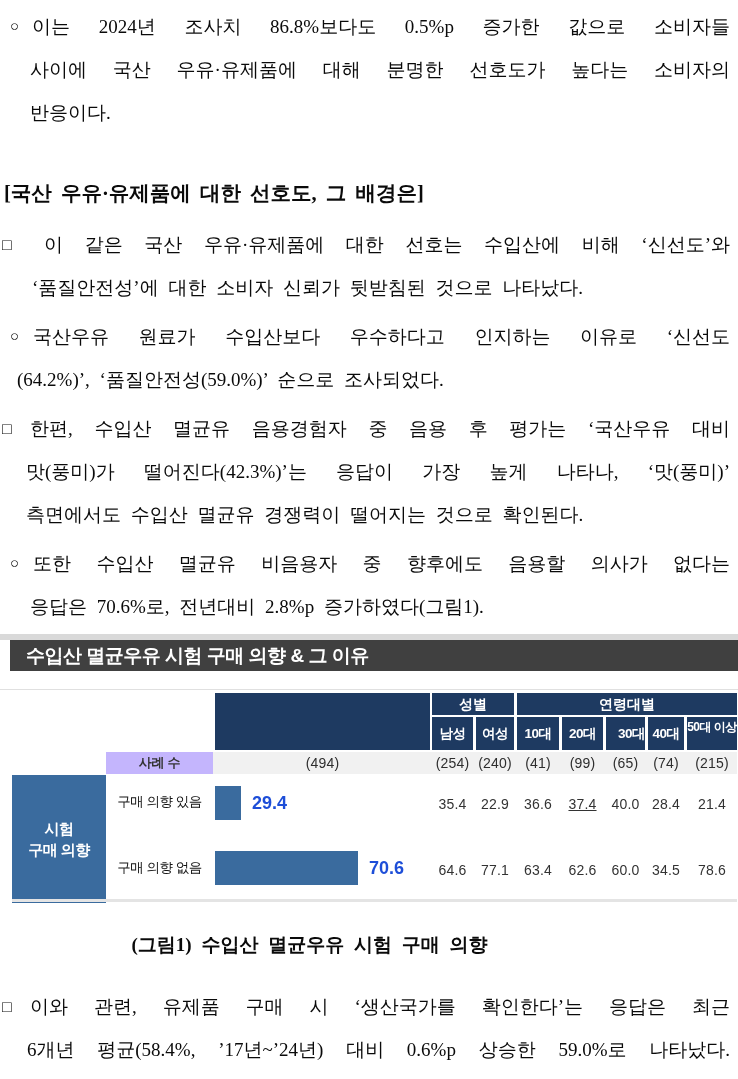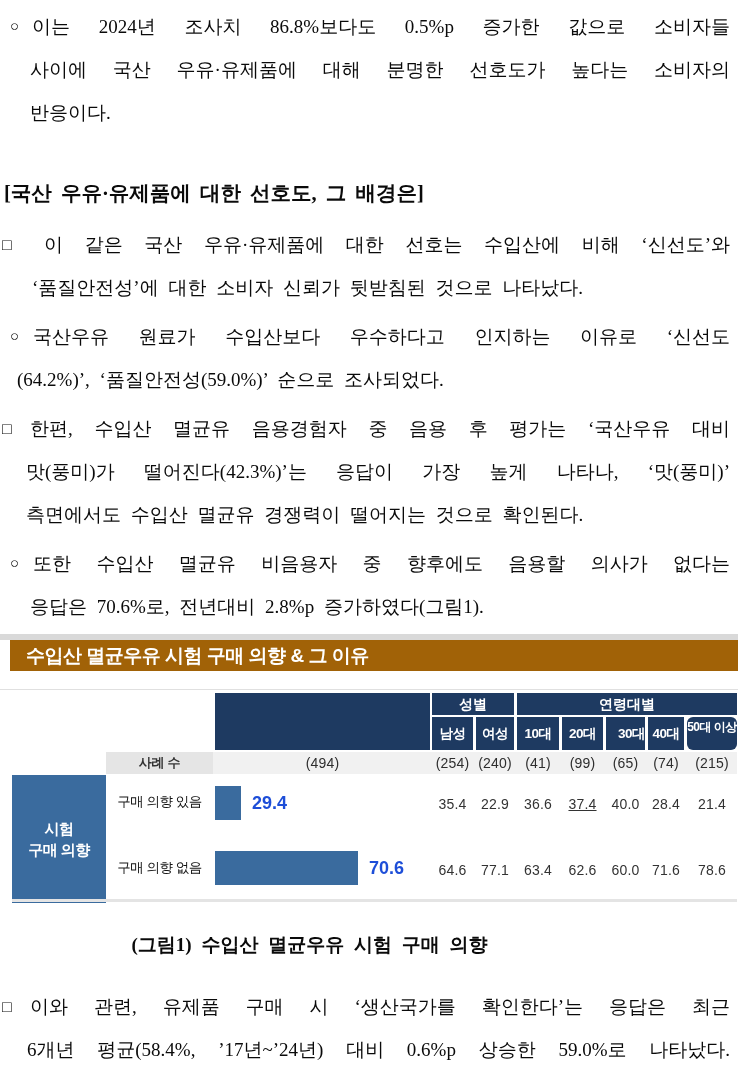--- a/index.html
+++ b/index.html
@@ -22,34 +22,34 @@
   .para-p2{margin-top:8px;}      .para-p2 .marker{left:2px;font-size:16px;}  .para-p2 .lines{margin-left:32px;} .para-p2 .line:first-child{text-indent:12px;}
   .para-p3{margin-top:6px;}      .para-p3 .marker{left:10px;font-size:15px;} .para-p3 .lines{margin-left:17px;} .para-p3 .line:first-child{text-indent:16px;}
   .para-p4{margin-top:6px;}      .para-p4 .marker{left:2px;font-size:16px;}  .para-p4 .lines{margin-left:26px;} .para-p4 .line:first-child{text-indent:4px;}
   .para-p5{margin-top:6px;}      .para-p5 .marker{left:10px;font-size:15px;} .para-p5 .lines{margin-left:30px;} .para-p5 .line:first-child{text-indent:3px;}
   .para-p6{margin-top:0;}        .para-p6 .marker{left:2px;font-size:16px;}  .para-p6 .lines{margin-left:27px;} .para-p6 .line:first-child{text-indent:3px;}
 
   
   .figure{position:absolute;inset:0;font-family:"Liberation Sans","DejaVu Sans",sans-serif;}
   .figure div{position:absolute;box-sizing:border-box;}
   .fig-strip{left:0;top:634px;width:738px;height:6px;background:#d9d9d9;}
-  .fig-titlebar{left:10px;top:640px;width:728px;height:31px;background:#a16207;color:#ffffff;
+  .fig-titlebar{left:10px;top:640px;width:728px;height:31px;background:#404040;color:#ffffff;
                 font-weight:bold;font-size:19px;line-height:31px;padding-left:16px;letter-spacing:-0.5px;}
   .fig-note{left:5px;top:672px;width:500px;height:18px;font-weight:bold;font-size:13.5px;color:#151515;letter-spacing:-0.3px;}
   .fig-rule{left:0;top:689px;width:738px;height:1px;background:#e0e0e0;}
 
   .navy{background:#1e3a61;color:#ffffff;font-weight:bold;text-align:center;}
   .hd-main{left:215px;top:693px;width:215px;height:57px;}
   .hd-g1{left:432px;top:693px;width:82px;height:22px;font-size:14px;line-height:22px;}
   .hd-g2{left:517px;top:693px;width:220px;height:22px;font-size:14px;line-height:22px;}
   .hd-sub{top:717px;height:33px;font-size:13.5px;line-height:33px;letter-spacing:-0.5px;}
   .hd-sub.two{font-size:12px;line-height:14px;padding-top:3px;}
 
   .case-bg{left:106px;top:752px;width:631px;height:22px;background:#f1f1f1;}
-  .case-label{left:106px;top:752px;width:107px;height:22px;background:#e5e5e5;
+  .case-label{left:106px;top:752px;width:107px;height:22px;background:#c4b5fd;
               font-size:13px;font-weight:bold;color:#333;text-align:center;line-height:22px;letter-spacing:-0.3px;}
   .num{height:22px;font-size:14px;color:#2e2e2e;text-align:center;line-height:22px;letter-spacing:0.2px;}
   .case-total{left:215px;top:752px;width:215px;}
 
   .row-group-box{left:12px;top:775px;width:94px;height:128px;background:#3a6b9e;color:#fff;
                  font-weight:bold;font-size:15px;text-align:center;display:flex;flex-direction:column;
                  justify-content:center;line-height:21px;letter-spacing:-0.5px;}
   .row-label{left:106px;width:107px;height:16px;font-size:13.5px;color:#111;text-align:center;line-height:16px;letter-spacing:-0.5px;}
   .row-label.r1{top:794px;} .row-label.r2{top:860px;}
   .bar{left:215px;height:34px;background:#3a6b9e;}
@@ -122,21 +122,21 @@
     <div class="navy hd-main"></div>
     <div class="navy hd-g1">성별</div>
     <div class="navy hd-g2">연령대별</div>
     <div id="subcols">
         <div class="navy hd-sub" style="left: 432px; width: 41px;">남성</div>
         <div class="navy hd-sub" style="left: 476px; width: 38px;">여성</div>
         <div class="navy hd-sub" style="left: 517px; width: 42px;">10대</div>
         <div class="navy hd-sub" style="left: 562px; width: 41px;">20대</div>
         <div class="navy hd-sub" style="left: 606px; width: 39px; text-align: right;">30대</div>
         <div class="navy hd-sub" style="left: 648px; width: 36px;">40대</div>
-        <div class="navy hd-sub two" style="left: 687px; width: 50px; border-radius: 6px;">50대 이상</div>
+        <div class="navy hd-sub two" style="left: 687px; width: 50px;">50대 이상</div>
       </div>
 
     <div class="case-bg"></div>
     <div class="case-label">사례 수</div>
     <div class="num case-total">(494)</div>
     <div id="case-counts">
         <div class="num" style="left: 425.5px; width: 54px; top: 752px;">(254)</div>
         <div class="num" style="left: 468px; width: 54px; top: 752px;">(240)</div>
         <div class="num" style="left: 511px; width: 54px; top: 752px;">(41)</div>
         <div class="num" style="left: 555.5px; width: 54px; top: 752px;">(99)</div>
@@ -163,21 +163,21 @@
         <div class="cell" style="left: 425.5px; width: 54px; top: 861px;">64.6</div>
         <div class="cell" style="left: 468px; width: 54px; top: 795px;">22.9</div>
         <div class="cell" style="left: 468px; width: 54px; top: 861px;">77.1</div>
         <div class="cell" style="left: 511px; width: 54px; top: 795px;">36.6</div>
         <div class="cell" style="left: 511px; width: 54px; top: 861px;">63.4</div>
         <div class="cell" style="left: 555.5px; width: 54px; top: 795px; text-decoration: underline;">37.4</div>
         <div class="cell" style="left: 555.5px; width: 54px; top: 861px;">62.6</div>
         <div class="cell" style="left: 598.5px; width: 54px; top: 795px;">40.0</div>
         <div class="cell" style="left: 598.5px; width: 54px; top: 861px;">60.0</div>
         <div class="cell" style="left: 639px; width: 54px; top: 795px;">28.4</div>
-        <div class="cell" style="left: 639px; width: 54px; top: 861px;">71.6</div>
+        <div class="cell" style="left: 639px; width: 54px; top: 861px;">34.5</div>
         <div class="cell" style="left: 685px; width: 54px; top: 795px;">21.4</div>
         <div class="cell" style="left: 685px; width: 54px; top: 861px;">78.6</div>
       </div>
     <div class="fig-bottom-line"></div>
   </div>
 
   <div class="caption">(그림1) 수입산 멸균우유 시험 구매 의향</div>
 
   <div id="text-bottom">
       <div class="para para-p6">

